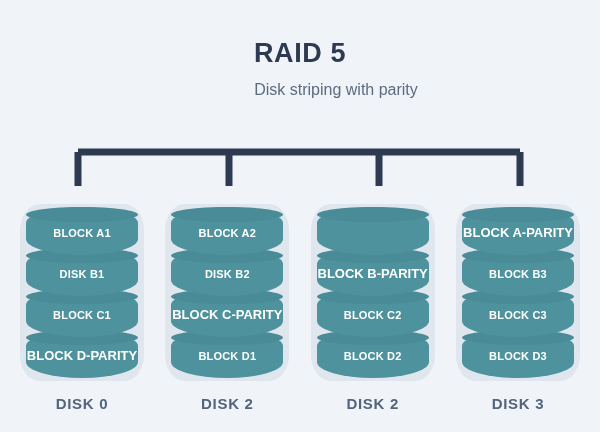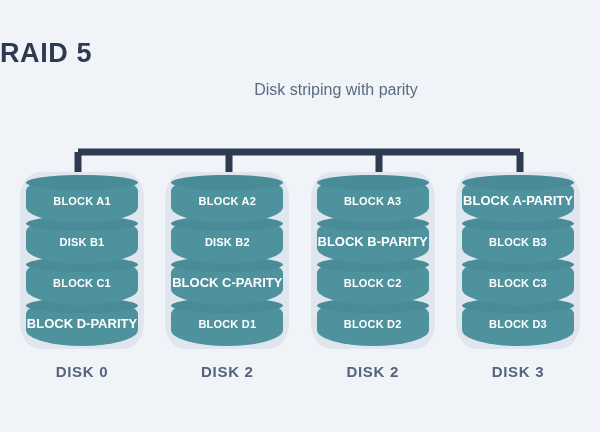--- a/index.html
+++ b/index.html
@@ -19,21 +19,21 @@
     height: 432px;
     background: #f0f4f8;
   }
 
   
   .title {
     position: absolute;
     top: 38px;
     left: 0;
     width: 600px;
-    text-align: left;
+    text-align: center;
     font-size: 27px;
     font-weight: bold;
     letter-spacing: 0.6px;
     color: #2d3a52;
   }
   .subtitle {
     position: absolute;
     top: 81px;
     left: 0;
     width: 600px;
@@ -63,20 +63,21 @@
     height: 210px;
     display: flex;
     justify-content: space-between;
   }
   .disk {
     position: relative;
     width: 136px;
     display: flex;
     flex-direction: column;
     align-items: center;
+    margin-top: 32px;
   }
   
   .disk-shell {
     position: absolute;
     top: 0px;
     left: 6px;
     width: 124px;
     height: 177px;
     background: #dfe6ee;
     border-radius: 20px / 26px;
@@ -217,21 +218,20 @@
       </div>
       <div class="disk-label">DISK 2</div>
     </div>
 
     <div class="disk">
       <div class="disk-shell"></div>
       <div class="stack">
         <div class="block b0">
           <div class="cyl"></div>
           <div class="cap"></div>
-          <div class="lbl">BLOCK A3</div>
         </div>
         <div class="block b1">
           <div class="cyl"></div>
           <div class="cap"></div>
           <div class="lbl small">BLOCK B-PARITY</div>
         </div>
         <div class="block b2">
           <div class="cyl"></div>
           <div class="cap"></div>
           <div class="lbl">BLOCK C2</div>

